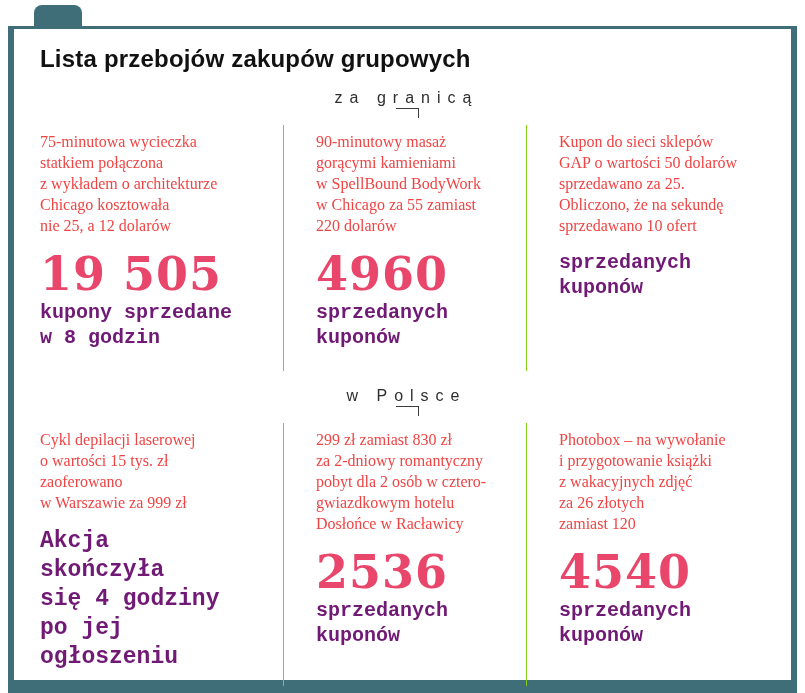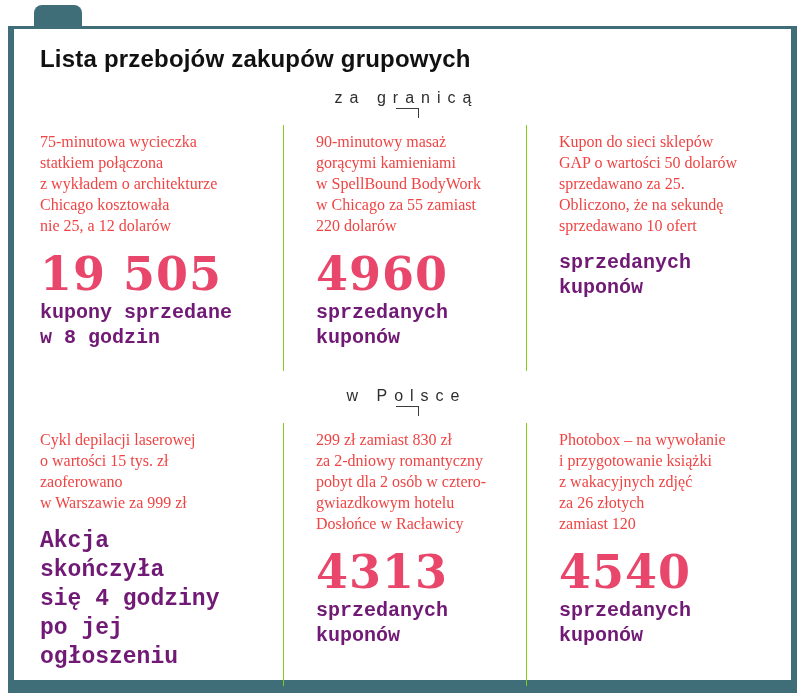--- a/index.html
+++ b/index.html
@@ -114,21 +114,21 @@
 skończyła
 się 4 godziny
 po jej ogłoszeniu</div>
         </div>
         <div class="cell">
           <p class="desc">299 zł zamiast 830 zł
 za 2-dniowy romantyczny
 pobyt dla 2 osób w cztero-
 gwiazdkowym hotelu
 Dosłońce w Racławicy</p>
-          <div class="number">4313</div>
+          <div class="number">2536</div>
           <div class="caption">sprzedanych
 kuponów</div>
         </div>
         <div class="cell">
           <p class="desc">Photobox – na wywołanie
 i przygotowanie książki
 z wakacyjnych zdjęć
 za 26 złotych
 zamiast 120</p>
           <div class="number">4540</div>

